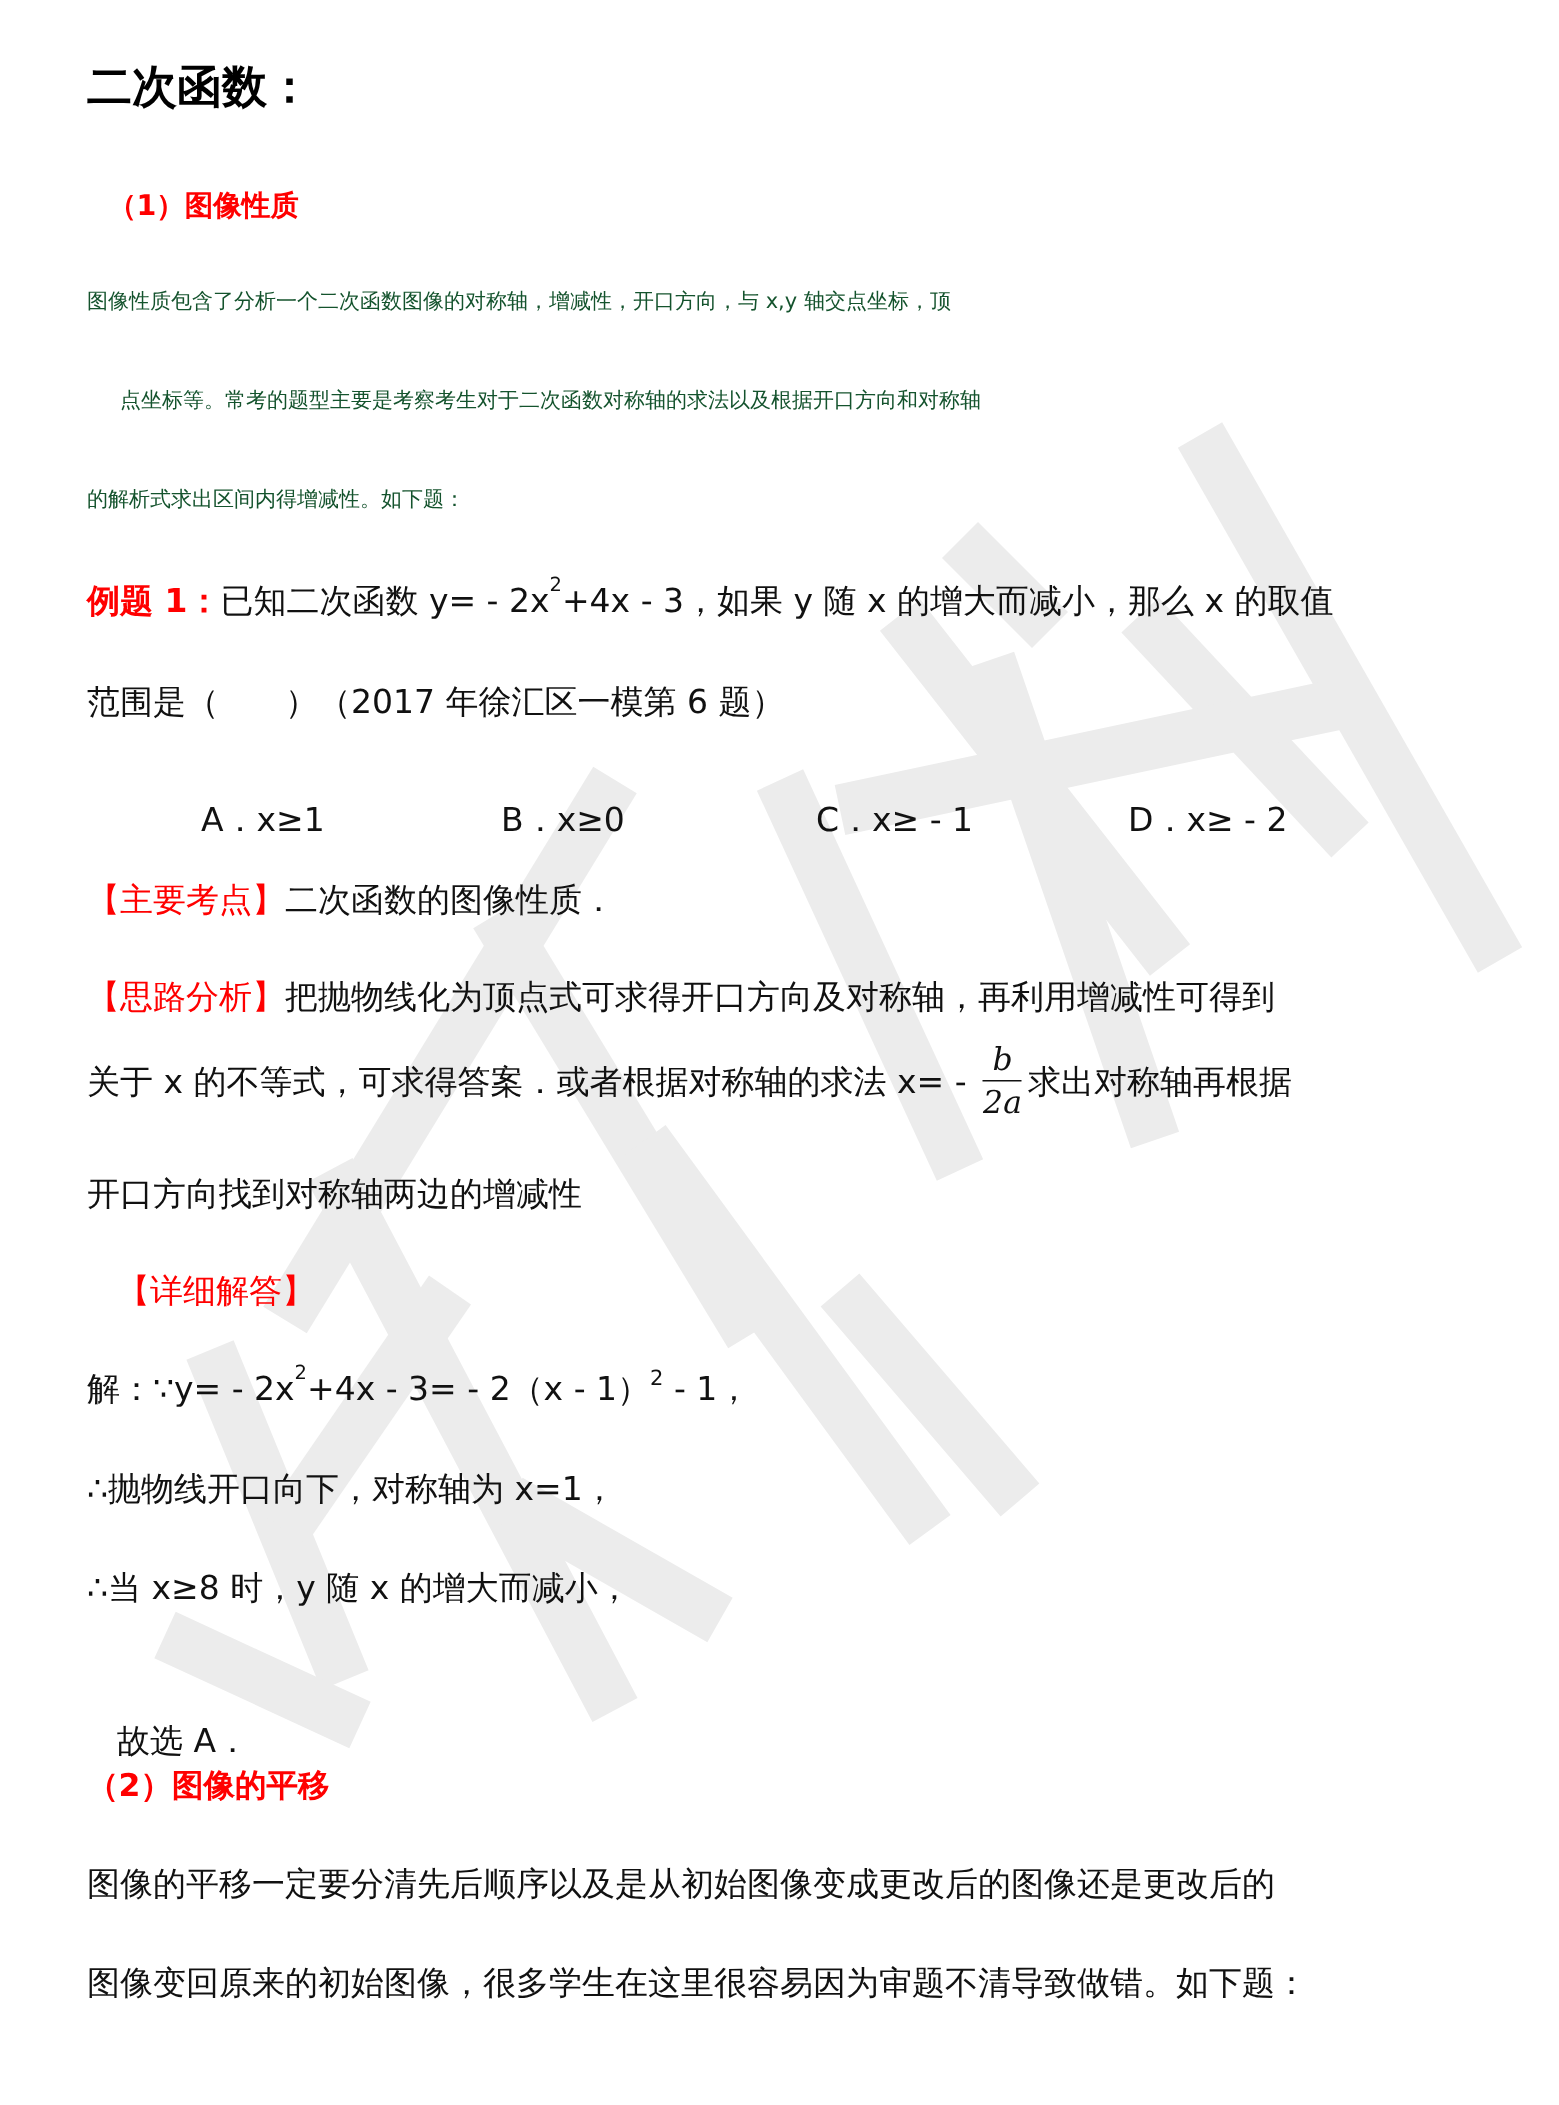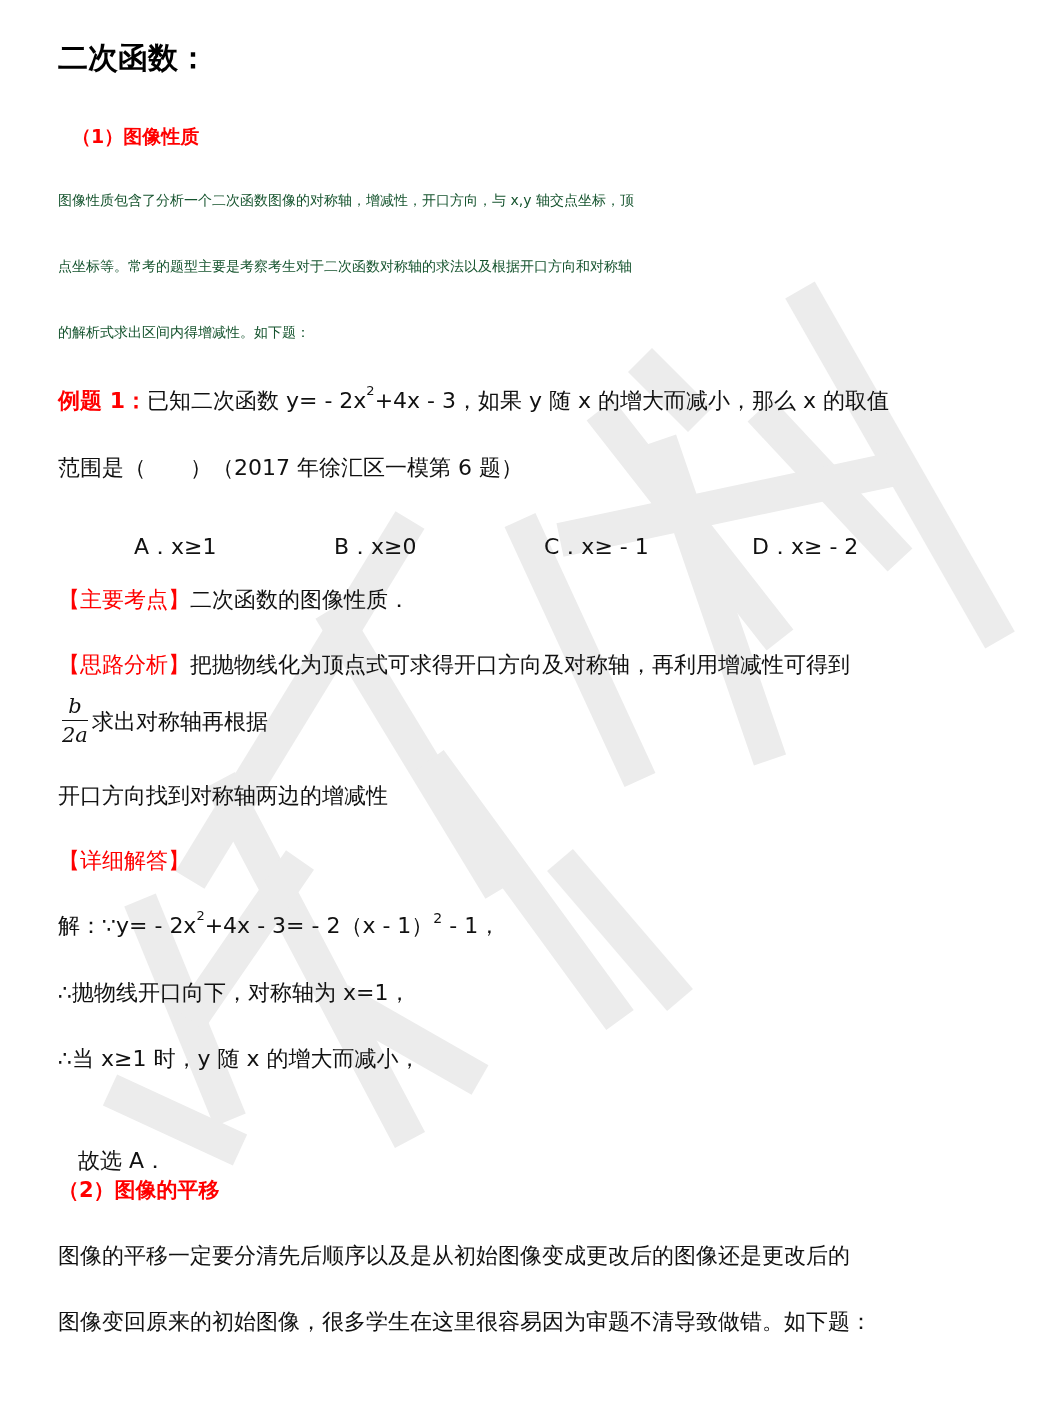--- a/index.html
+++ b/index.html
@@ -55,21 +55,21 @@
   </g>
 </svg>
 
 <div class="page">
 
   <div class="line title">二次函数：</div>
 
   <div class="line h2" style="top:124px;">（1）图像性质</div>
 
   <div class="line small" style="top:192px;">图像性质包含了分析一个二次函数图像的对称轴，增减性，开口方向，与 x,y 轴交点坐标，顶</div>
-  <div class="line small" style="top:258px;">点坐标等。常考的题型主要是考察考生对于二次函数对称轴的求法以及根据开口方向和对称轴</div>
+  <div class="line small" style="top:258px;margin-left:22px;">点坐标等。常考的题型主要是考察考生对于二次函数对称轴的求法以及根据开口方向和对称轴</div>
   <div class="line small" style="top:324px;">的解析式求出区间内得增减性。如下题：</div>
 
   <div class="line body" style="top:386px;">
     <span class="redbold">例题 1：</span><span>已知二次函数 y= - 2x</span><sup>2</sup><span>+4x - 3，如果 y 随 x 的增大而减小，那么 x 的取值</span>
   </div>
   <div class="line body" style="top:453px;">范围是（　　）（2017 年徐汇区一模第 6 题）</div>
 
   <div class="line body" style="top:532px; width:920px; height:30px;">
     <span class="choice" style="left:76px;">A．x≥1</span>
     <span class="choice" style="left:276px;">B．x≥0</span>
@@ -78,31 +78,31 @@
   </div>
 
   <div class="line body" style="top:585px;">
     <span class="red">【主要考点】</span><span>二次函数的图像性质．</span>
   </div>
 
   <div class="line body" style="top:650px;">
     <span class="red">【思路分析】</span><span>把抛物线化为顶点式可求得开口方向及对称轴，再利用增减性可得到</span>
   </div>
   <div class="line body" style="top:697px;">
-    <span class="frac"><span class="num">b</span><span class="den">2a</span></span><span>求出对称轴再根据</span>
+    <span>关于 x 的不等式，可求得答案．或者根据对称轴的求法  x= - </span><span class="frac"><span class="num">b</span><span class="den">2a</span></span><span>求出对称轴再根据</span>
   </div>
   <div class="line body" style="top:781px;">开口方向找到对称轴两边的增减性</div>
 
-  <div class="line body red" style="top:846px;">【详细解答】</div>
+  <div class="line body red" style="top:846px;margin-left:20px;">【详细解答】</div>
 
   <div class="line body" style="top:911px;">
     <span>解：∵y= - 2x</span><sup>2</sup><span>+4x - 3= - 2（x - 1）</span><span class="sup-sp">2</span><span> - 1，</span>
   </div>
   <div class="line body" style="top:978px;">∴抛物线开口向下，对称轴为 x=1，</div>
-  <div class="line body" style="top:1044px;">∴当 x≥1 时，y 随 x 的增大而减小，</div>
+  <div class="line body" style="top:1044px;">∴当 x≥8 时，y 随 x 的增大而减小，</div>
   <div class="line body" style="top:1146px;margin-left:20px;">故选 A．</div>
 
   <div class="line h2" style="top:1176px; font-size:21px; left:0;">（2）图像的平移</div>
 
   <div class="line body" style="top:1241px;">图像的平移一定要分清先后顺序以及是从初始图像变成更改后的图像还是更改后的</div>
   <div class="line body" style="top:1307px;">图像变回原来的初始图像，很多学生在这里很容易因为审题不清导致做错。如下题：</div>
 
 </div>
 
 </body></html>

